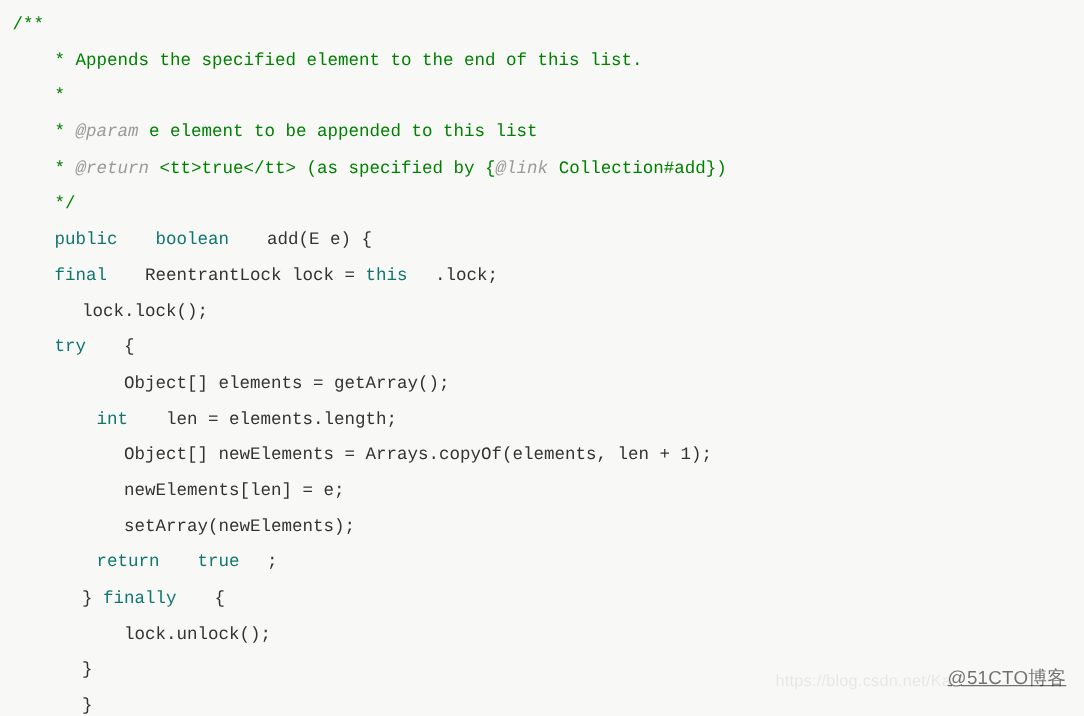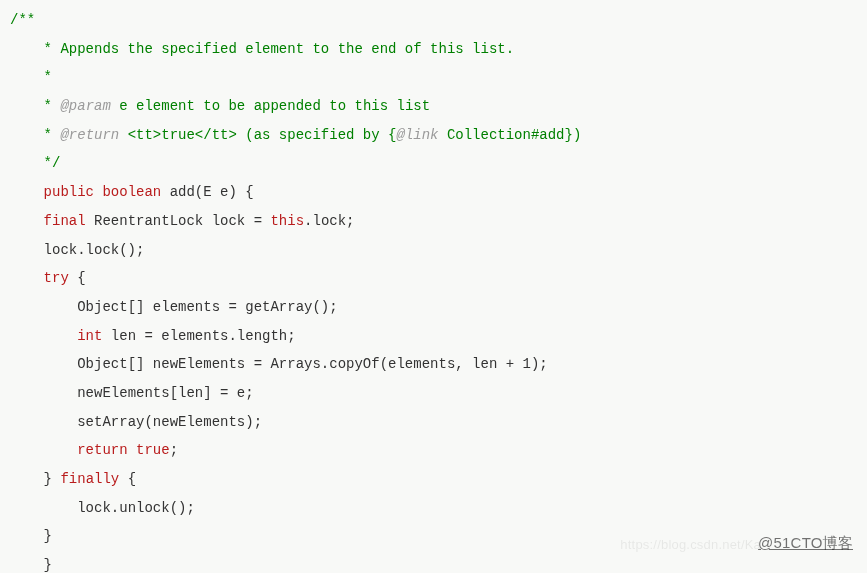--- a/index.html
+++ b/index.html
@@ -14,22 +14,22 @@
     color: #333;
     overflow: hidden;
     position: relative;
   }
   .code-container {
     padding: 6px 10px 10px 10px;
     white-space: pre;
   }
   .c-comment { color: #008000; }
   .c-tag     { color: #9a9a9a; font-style: italic; }
-  .c-keyword { color: #b91c1c; font-family: Liberation Mono, monospace; }
-  .c-plain   { color: #333333; }
+  .c-keyword { color: #0f766e; font-family: Liberation Mono, monospace; }
+  .c-plain   { color: #333333; padding-left: 22px; }
   .watermark-main {
     position: absolute;
     bottom: 14px;
     right: 14px;
     font-family: Arial, "Microsoft YaHei", sans-serif;
     font-size: 15px;
     color: rgba(0,0,0,0.55);
     font-weight: 500;
     letter-spacing: 0.2px;
     text-decoration: underline;

